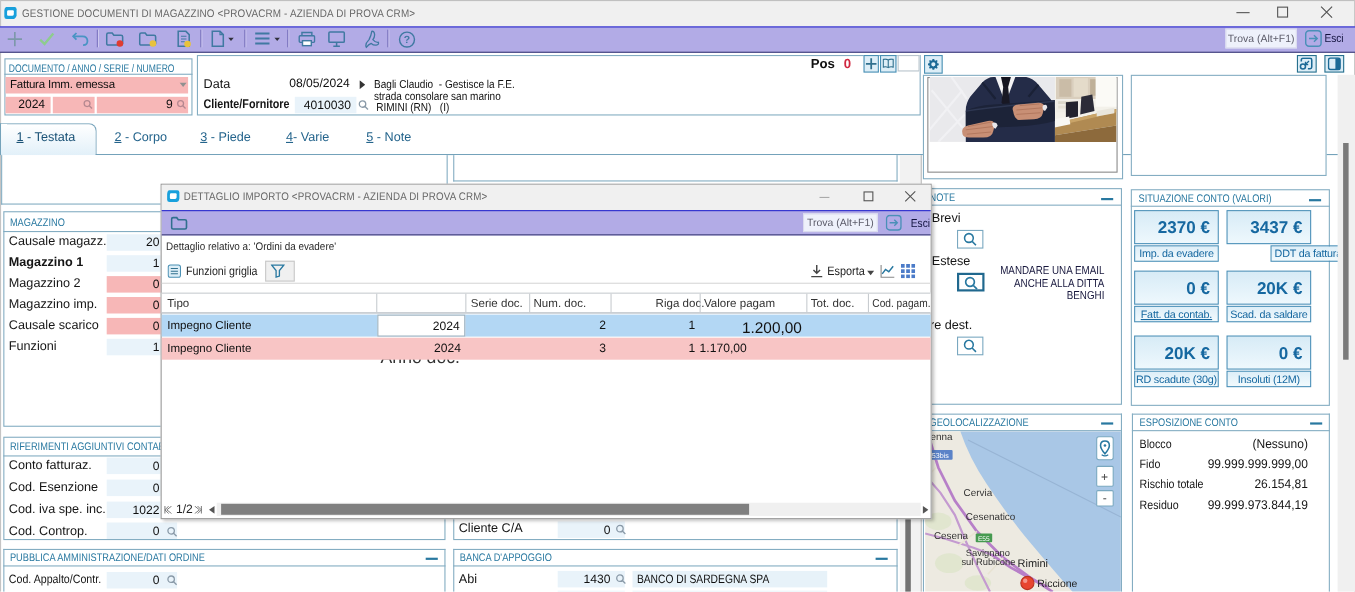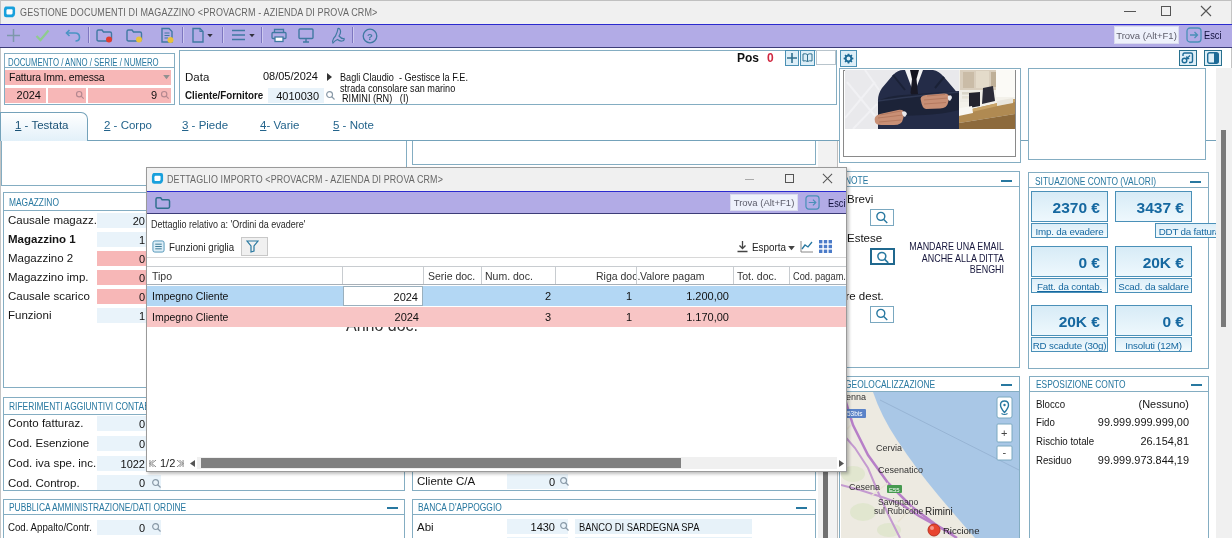--- a/index.html
+++ b/index.html
@@ -458,28 +458,28 @@
 <div class="abs" style="left:555px;top:267px;width:1px;height:17px;background:#c8ccd0;"></div>
 <div class="abs" style="left:636px;top:267px;width:1px;height:17px;background:#c8ccd0;"></div>
 <div class="abs" style="left:733px;top:267px;width:1px;height:17px;background:#c8ccd0;"></div>
 <div class="abs" style="left:789px;top:267px;width:1px;height:17px;background:#c8ccd0;"></div>
 
 <div class="abs" style="left:147px;top:286px;width:699px;height:20px;background:#b3d7f4;"></div>
 <div class="abs" style="left:152px;top:290px;font-size:10.5px;color:#111;">Impegno Cliente</div>
 <div class="abs" style="left:343px;top:286px;width:80px;height:20px;background:#fff;border:1px solid #9ab0be;font-size:11px;color:#111;text-align:right;padding:4px 4px 0 0;">2024</div>
 <div class="abs" style="left:481px;top:290px;width:70px;font-size:11px;color:#111;text-align:right;">2</div>
 <div class="abs" style="left:555px;top:290px;width:77px;font-size:11px;color:#111;text-align:right;">1</div>
-<div class="abs" style="left:636px;top:290px;width:93px;font-size:11px;color:#111;text-align:right;">1.200,00</div>
+<div class="abs" style="left:636px;top:290px;width:93px;font-size:14px;color:#111;text-align:right;">1.200,00</div>
 
 <div class="abs" style="left:147px;top:307px;width:699px;height:20px;background:#f8c5c5;"></div>
 <div class="abs" style="left:152px;top:311px;font-size:10.5px;color:#111;">Impegno Cliente</div>
 <div class="abs" style="left:343px;top:311px;width:76px;font-size:11px;color:#111;text-align:right;">2024</div>
 <div class="abs" style="left:481px;top:311px;width:70px;font-size:11px;color:#111;text-align:right;">3</div>
 <div class="abs" style="left:555px;top:311px;width:77px;font-size:11px;color:#111;text-align:right;">1</div>
-<div class="abs" style="left:636px;top:311px;width:93px;font-size:11px;color:#111;text-align:right;">1.170,00</div>
+<div class="abs" style="left:636px;top:311px;width:93px;font-size:11px;color:#111;">1.170,00</div>
 
 <svg class="abs" style="left:149px;top:460px;" width="8" height="7" viewBox="0 0 9 8">
       <path d="M1 0 V8 M8 0 L3 4 L8 8 M5 0 L1 4 L5 8" stroke="#666" stroke-width="0.9" fill="none"></path>
     </svg>
 <div class="abs" style="left:160px;top:457px;font-size:11px;color:#222;">1/2</div>
 <svg class="abs" style="left:176px;top:460px;" width="8" height="7" viewBox="0 0 9 8">
       <path d="M8 0 V8 M1 0 L6 4 L1 8 M4 0 L8 4 L4 8" stroke="#666" stroke-width="0.9" fill="none"></path>
     </svg>
 <svg class="abs" style="left:190px;top:460px;" width="6" height="7" viewBox="0 0 6 7">
       <path d="M5 0 L0 3.5 L5 7 Z" fill="#555"></path>

